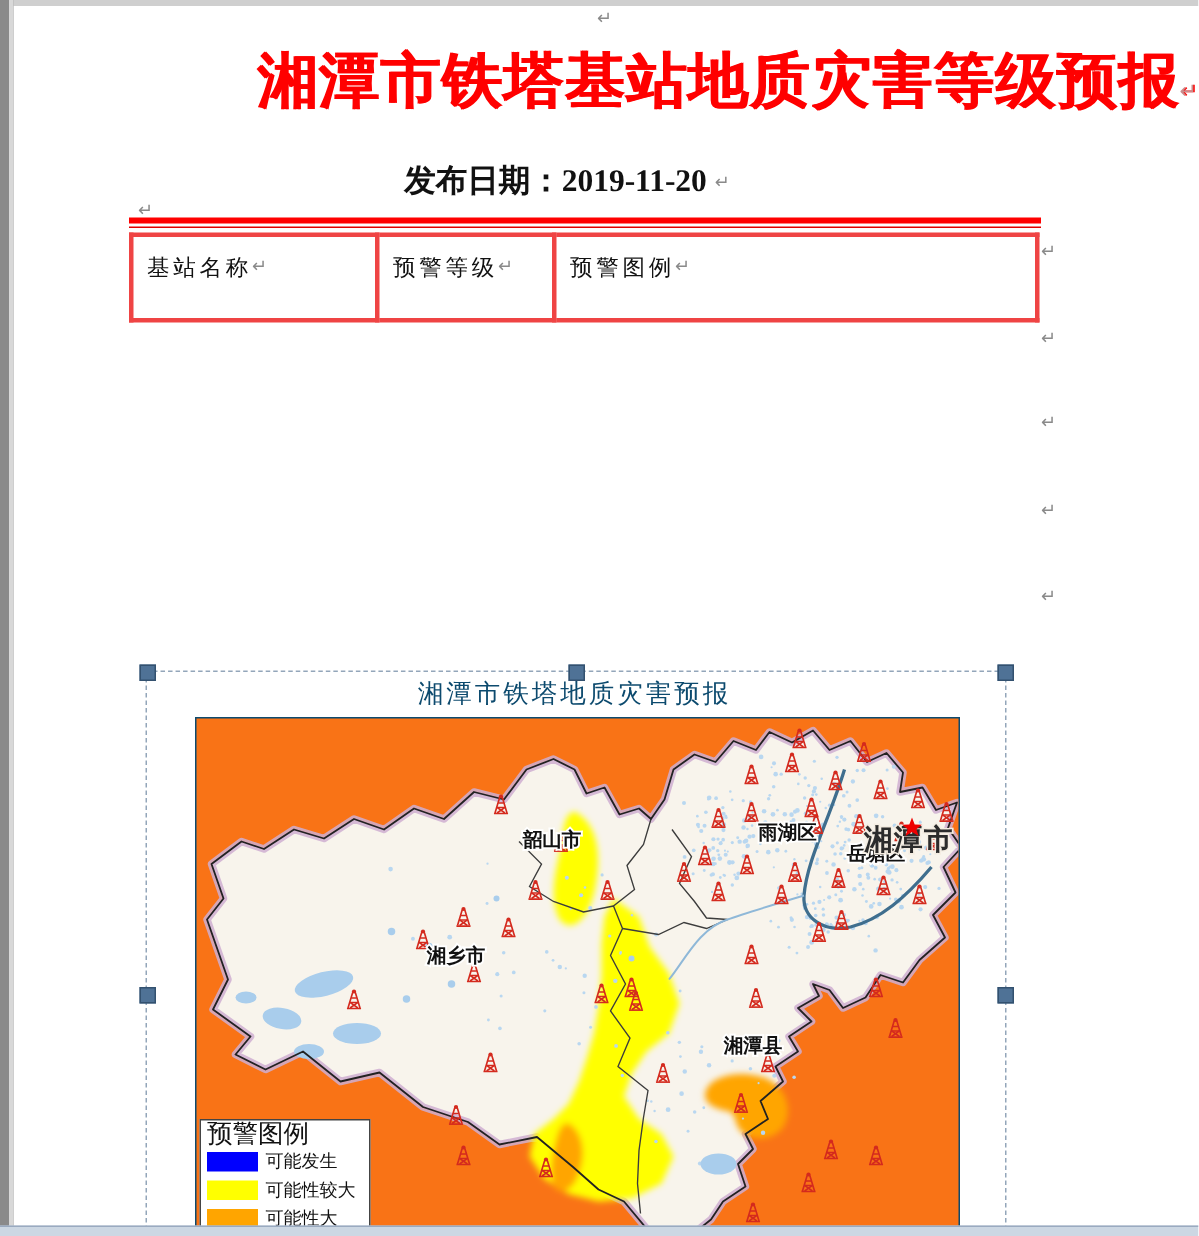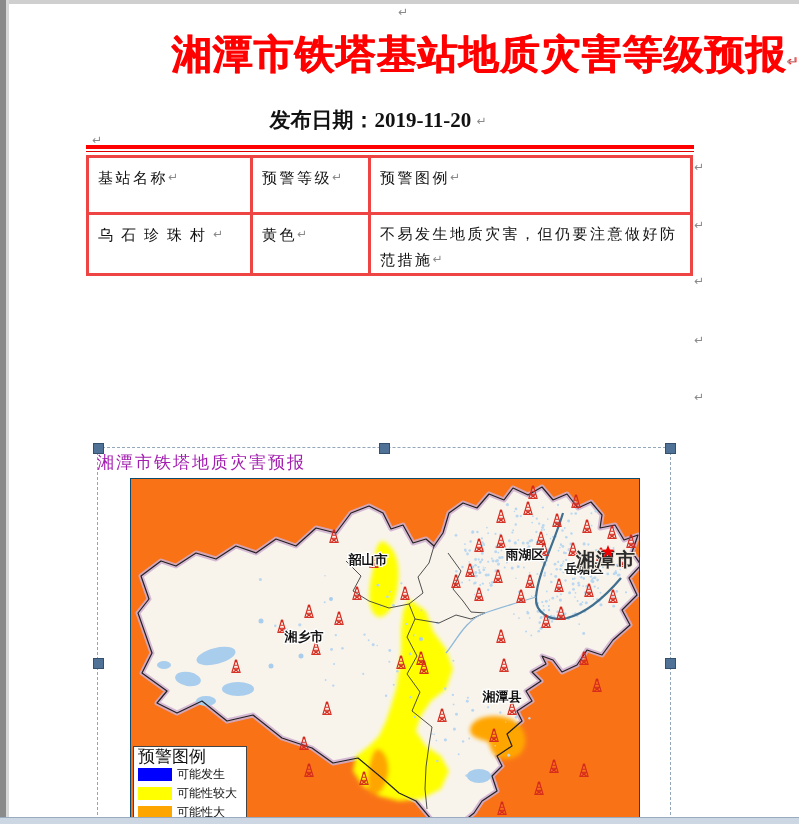--- a/index.html
+++ b/index.html
@@ -25,21 +25,21 @@
       font-size:15px;line-height:25px;overflow:hidden}
   .st{letter-spacing:8px}
   .lv{letter-spacing:2.5px}
   .ds{letter-spacing:2.5px}
   .hd{letter-spacing:2.5px}
   .rp{left:694px;width:14px;text-align:left}
   
   .sel{left:97px;top:447px;width:572px;height:377px;border-left:1px dashed #93a6ba;
        border-top:1px dashed #93a6ba;border-right:1px dashed #93a6ba}
   .handle{width:9px;height:9px;background:#4f7296;border:1px solid #33516f}
-  .map-title{left:97px;top:451px;width:572px;text-align:left;font-size:17px;letter-spacing:2px;color:#a21caf}
+  .map-title{left:97px;top:451px;width:572px;text-align:center;font-size:17px;letter-spacing:2px;color:#0c4a6e}
   .map-frame{left:130px;top:478px;width:508px;height:339px;border:1px solid #0c4a6e;background:#f97316;overflow:hidden}
   
   .legend{position:absolute;left:2px;top:267px;width:104px;background:#fff;border:1px solid #444;
           padding:2px 4px 6px 4px;font-family:"DejaVu Sans","Liberation Sans",sans-serif}
   .legend .lg-title{font-size:17px;line-height:15px;color:#111}
   .lg-row{display:flex;align-items:center;margin-top:2px}
   .lg-swatch{width:34px;height:13px;margin-right:5px;flex:0 0 auto}
   .lg-label{font-size:12px;color:#111;white-space:nowrap}
   svg text{font-family:"DejaVu Sans","Liberation Sans",sans-serif}
   .maplabel{font-size:13px;font-weight:bold;fill:#111;paint-order:stroke;stroke:#ffffff;stroke-width:2.5px;text-anchor:middle}
@@ -65,25 +65,20 @@
   <colgroup>
       <col style="width:164px">
       <col style="width:118px">
       <col style="width:322px">
     </colgroup>
   <tbody>
       <tr style="height:57px">
     <td><span class="hd">基站名称</span><span class="pilcrow">↵</span></td>
     <td><span class="hd">预警等级</span><span class="pilcrow">↵</span></td>
     <td><span class="hd">预警图例</span><span class="pilcrow">↵</span></td>
-  </tr>
-  <tr style="height:59px">
-    <td><span class="st">乌石珍珠村</span><span class="pilcrow">↵</span></td>
-    <td><span class="lv">黄色</span><span class="pilcrow">↵</span></td>
-    <td><span class="ds">不易发生地质灾害，但仍要注意做好防范措施</span><span class="pilcrow">↵</span></td>
   </tr>
 </tbody>
   </table>
 
 <div class="abs pilcrow rp" style="top:160px">↵</div>
 <div class="abs pilcrow rp" style="top:218px">↵</div>
 <div class="abs pilcrow rp" style="top:274px">↵</div>
 <div class="abs pilcrow rp" style="top:333px">↵</div>
 <div class="abs pilcrow rp" style="top:390px">↵</div>
 

